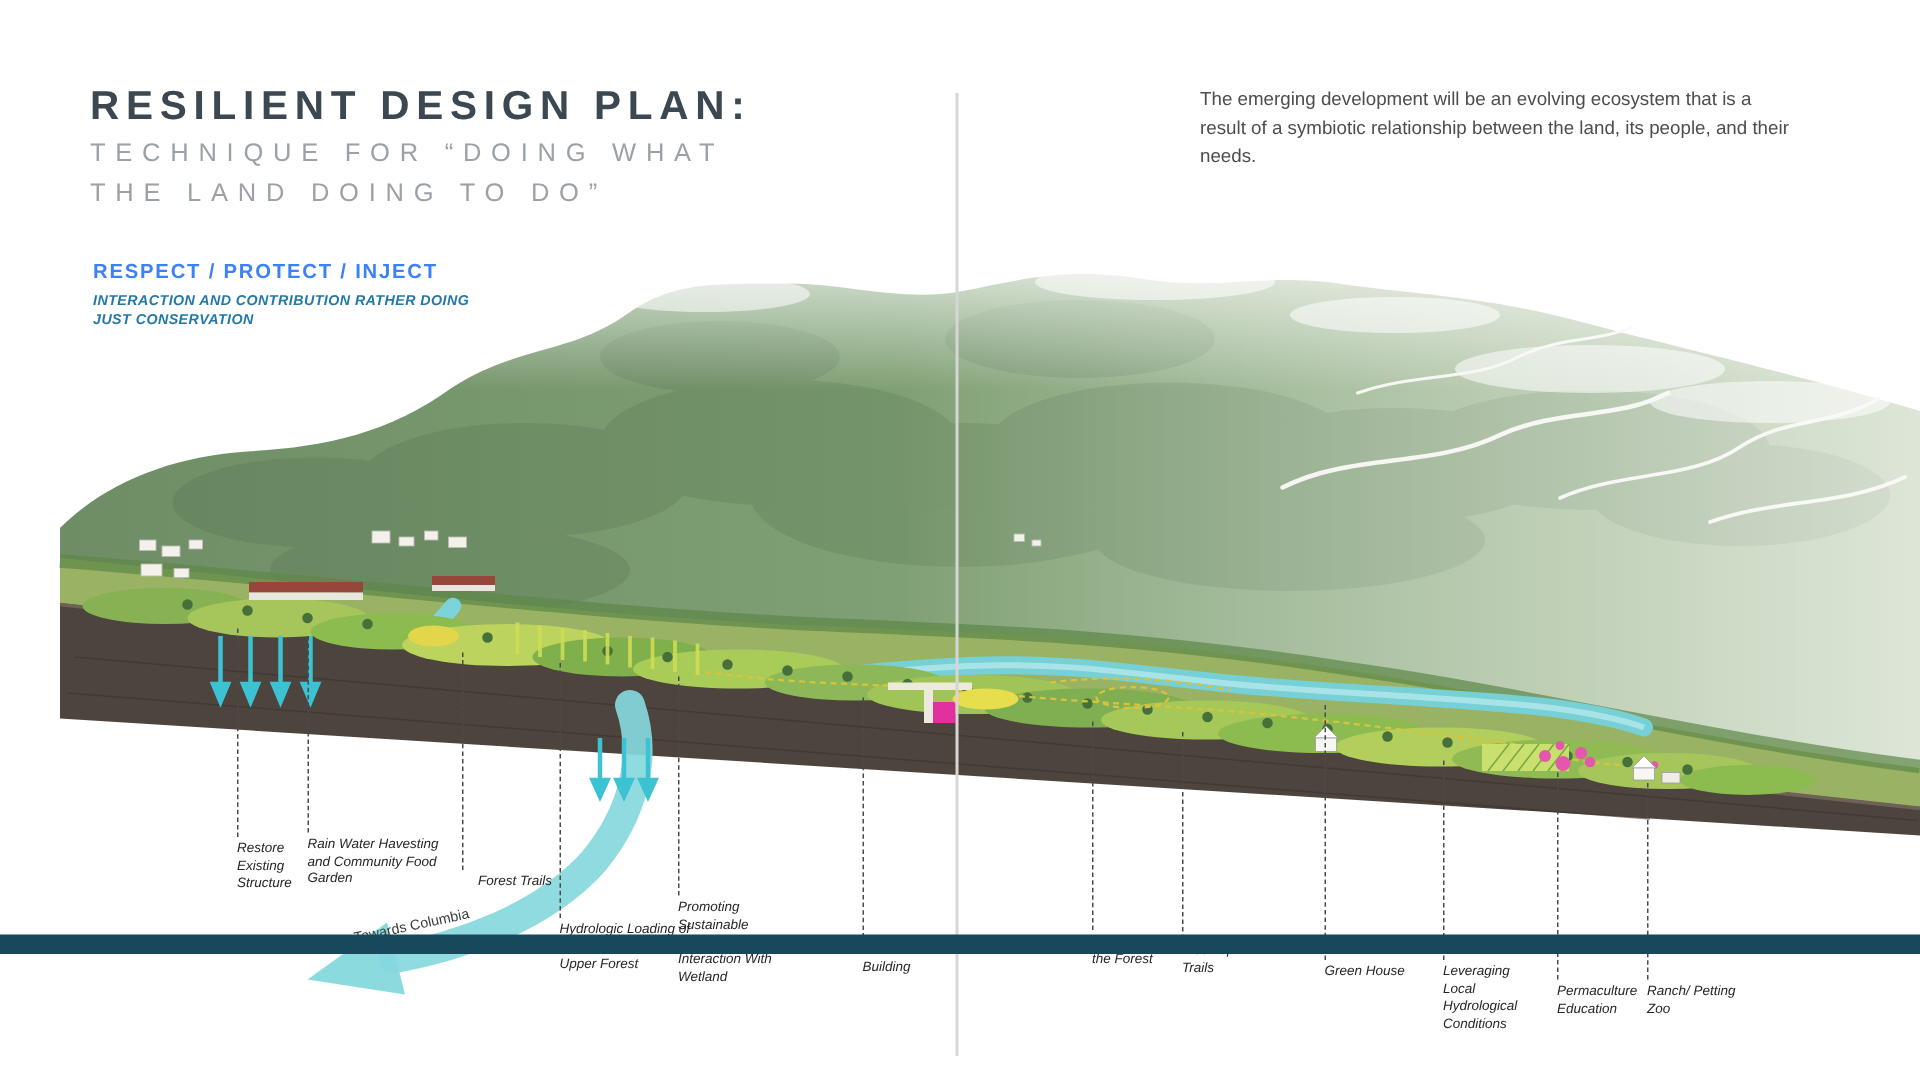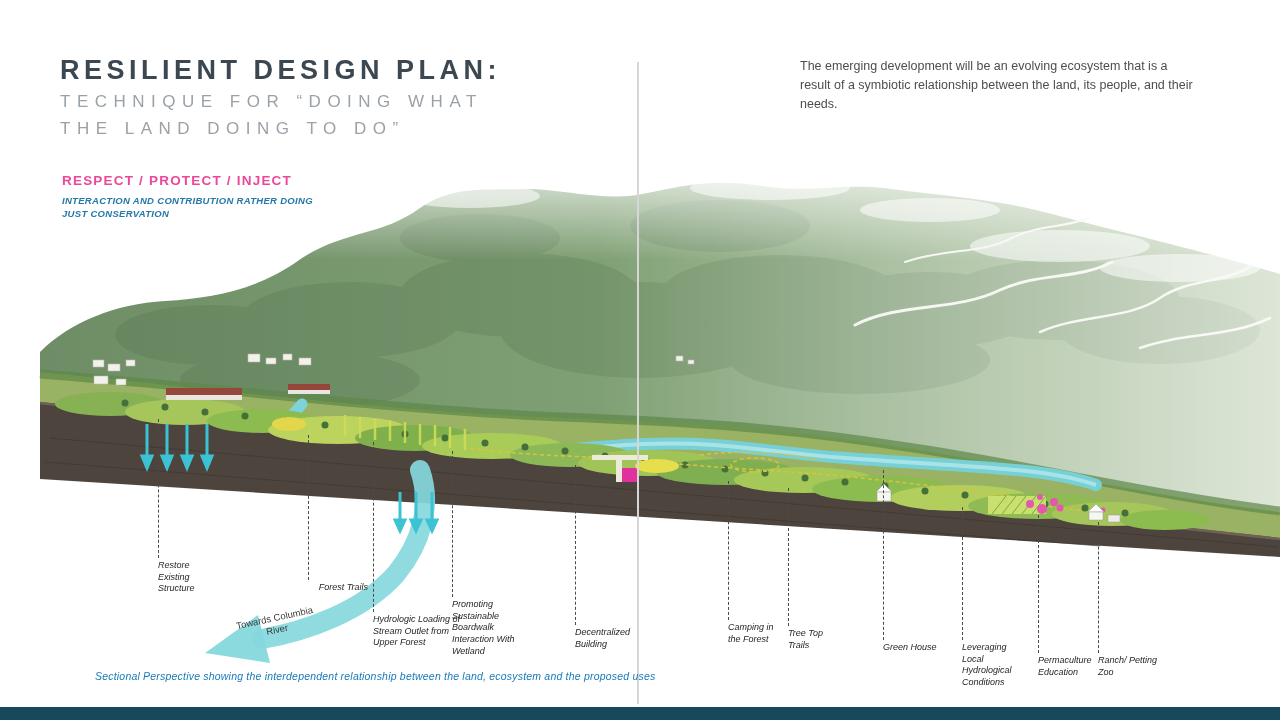--- a/index.html
+++ b/index.html
@@ -3,21 +3,21 @@
 <meta charset="utf-8">
 <style>
   * { margin:0; padding:0; box-sizing:border-box; }
   html,body { width:1280px; height:720px; }
   body {
     font-family:"Liberation Sans", sans-serif;
     background:#ffffff;
     position:relative;
     overflow:hidden;
   }
-  .slide { position:absolute; left:0; top:0; width:1280px; height:720px; background:#fff; }
+  .slide { position:absolute; left:0; top:0; width:1280px; height:636px; background:#fff; }
 
   .scene { position:absolute; left:0; top:0; width:1280px; height:720px; z-index:1; }
 
   .divider {
     position:absolute; left:637px; top:62px; width:2px; height:642px;
     background:#d6d6d6; z-index:2;
   }
 
   .title {
     position:absolute; left:60px; top:55px; z-index:3;
@@ -28,21 +28,21 @@
     position:absolute; left:60px; top:88px; z-index:3;
     font-size:17px; letter-spacing:6.5px; color:#9aa2a8; line-height:1.6;
     white-space:nowrap;
   }
   .intro {
     position:absolute; left:800px; top:57px; width:398px; z-index:3;
     font-size:12.5px; line-height:1.5; color:#4d4d4d;
   }
   .approach-heading {
     position:absolute; left:62px; top:173px; z-index:3;
-    font-size:13.5px; font-weight:bold; letter-spacing:1.2px; color:#ec4899;
+    font-size:13.5px; font-weight:bold; letter-spacing:1.2px; color:#3b82f6;
     white-space:nowrap;
   }
   .approach-sub {
     position:absolute; left:62px; top:194px; width:262px; z-index:3;
     font-size:9.5px; font-weight:bold; font-style:italic; line-height:1.4;
     letter-spacing:0.3px; color:#2478a8;
   }
 
   .callout { position:absolute; z-index:3; }
   .leader { width:0; border-left:1px dashed #4a4a4a; }
@@ -291,20 +291,24 @@
   </div>
   <p class="intro">The emerging development will be an evolving ecosystem that is a result of a symbiotic relationship between the land, its people, and their needs.</p>
 
   <div class="approach-heading">RESPECT / PROTECT / INJECT</div>
   <div class="approach-sub">INTERACTION AND CONTRIBUTION RATHER DOING JUST CONSERVATION</div>
 
   <div class="callout" style="left:158px;top:419px;">
     <div class="leader" style="height:139px"></div>
     <div class="callout-text" style="width:52px">Restore Existing Structure</div>
   </div>
+  <div class="callout" style="left:205px;top:424px;">
+    <div class="leader" style="height:131px"></div>
+    <div class="callout-text" style="width:95px">Rain Water Havesting and Community Food Garden</div>
+  </div>
   <div class="callout" style="left:308px;top:435px;text-align:right;">
     <div class="leader" style="height:145px"></div>
     <div class="callout-text" style="width:60px">Forest Trails</div>
   </div>
   <div class="callout" style="left:373px;top:442px;">
     <div class="leader" style="height:170px"></div>
     <div class="callout-text" style="width:92px">Hydrologic Loading of Stream Outlet from Upper Forest</div>
   </div>
   <div class="callout" style="left:452px;top:451px;">
     <div class="leader" style="height:146px"></div>
@@ -334,16 +338,15 @@
     <div class="leader" style="height:138px"></div>
     <div class="callout-text" style="width:70px">Permaculture Education</div>
   </div>
   <div class="callout" style="left:1098px;top:522px;">
     <div class="leader" style="height:131px"></div>
     <div class="callout-text" style="width:60px">Ranch/ Petting Zoo</div>
   </div>
 
   <div class="arrow-label">Towards Columbia River</div>
 
-  <div class="caption">Sectional Perspective showing the interdependent relationship between the land, ecosystem and the proposed uses</div>
 
   <div class="footer-bar"></div>
 </div>
 
 </body></html>

